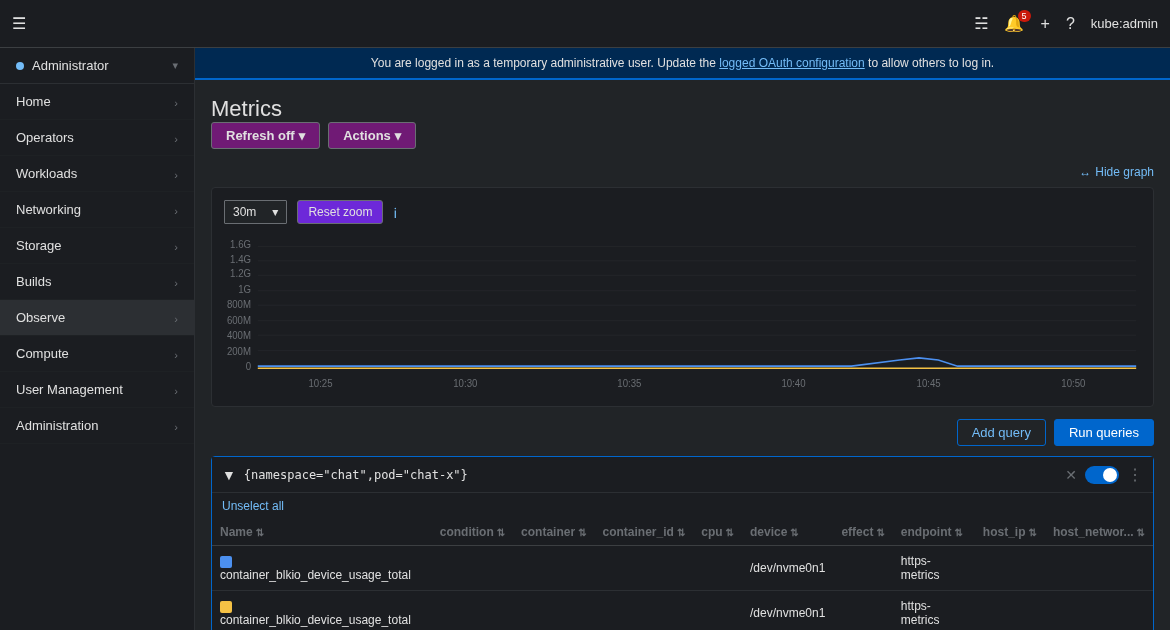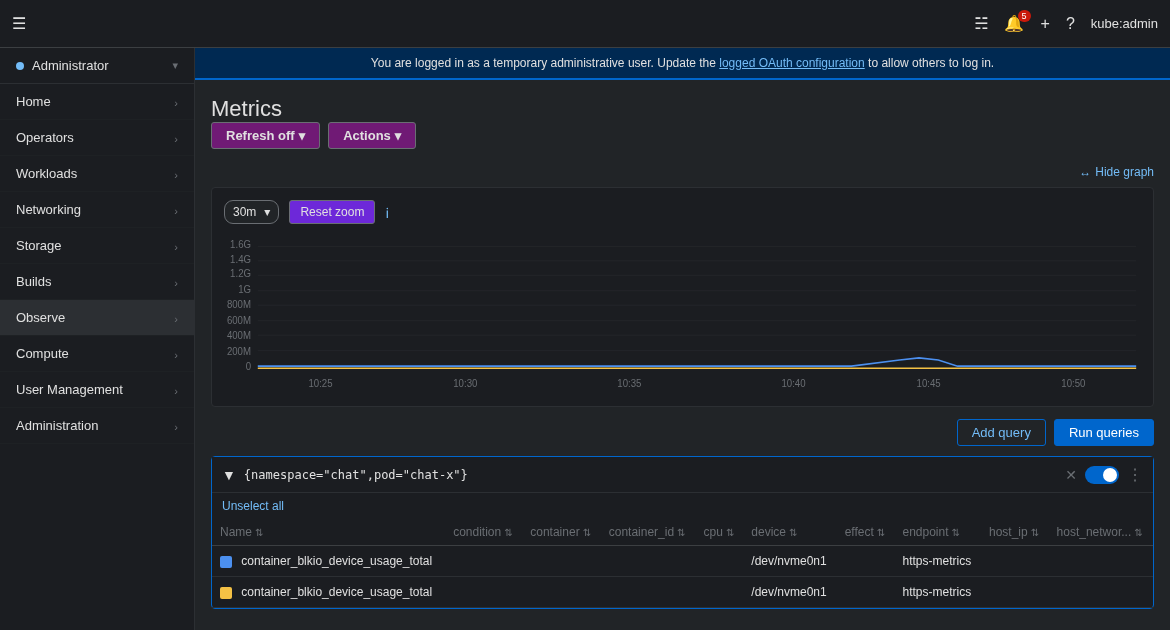--- a/index.html
+++ b/index.html
@@ -48,21 +48,21 @@
     .btn { padding: 5px 14px; border-radius: 3px; cursor: pointer; font-size: 13px; border: 1px solid; display: flex; align-items: center; gap: 4px; }
     .btn-default { background: #701a75; border-color: #6a6e73; color: #e0e0e0; font-weight: bold; }
 
     
     .hide-graph-row { display: flex; justify-content: flex-end; margin-bottom: 8px; }
     .hide-graph-btn { color: #73bcf7; font-size: 12px; cursor: pointer; display: flex; align-items: center; gap: 4px; }
 
     
     .graph-section { background: #1b1d21; border: 1px solid #2c2f33; border-radius: 4px; padding: 12px; margin-bottom: 12px; }
     .graph-toolbar { display: flex; align-items: center; gap: 10px; margin-bottom: 10px; }
-    .time-select { background: #212427; border: 1px solid #6a6e73; color: #e0e0e0; padding: 4px 8px; border-radius: 9px; font-size: 12px; cursor: pointer; display: flex; align-items: flex-start; gap: 8px; }
+    .time-select { background: #212427; border: 1px solid #6a6e73; color: #e0e0e0; padding: 4px 8px; border-radius: 1px; font-size: 12px; cursor: pointer; display: flex; align-items: flex-start; gap: 16px; }
     .reset-zoom-btn { background: #6d28d9; border: 1px solid #6a6e73; color: #e0e0e0; padding: 4px 10px; border-radius: 3px; font-size: 12px; cursor: pointer; }
     .info-msg { display: flex; align-items: center; gap: 6px; color: #73bcf7; font-size: 12px; }
     .info-icon { color: #73bcf7; font-size: 14px; }
 
     
     .chart-area { position: relative; height: 160px; }
     .chart-svg { width: 100%; height: 100%; }
 
     
     .query-actions-row { display: flex; justify-content: flex-end; gap: 8px; margin-bottom: 10px; }
@@ -78,21 +78,21 @@
     .query-toggle { width: 34px; height: 18px; background: #06c; border-radius: 9px; position: relative; cursor: pointer; }
     .query-toggle-circle { width: 14px; height: 14px; background: #fff; border-radius: 50%; position: absolute; top: 2px; right: 2px; }
     .query-menu { color: #6a6e73; cursor: pointer; font-size: 16px; }
 
     
     .unselect-all { color: #73bcf7; font-size: 12px; cursor: pointer; padding: 6px 10px; }
     .table-wrap { overflow-x: auto; }
     table { width: 100%; border-collapse: collapse; font-size: 12px; }
     th { color: #6a6e73; text-align: left; padding: 6px 8px; border-bottom: 1px solid #3c3f42; white-space: nowrap; font-weight: 400; }
     td { padding: 8px 8px; border-bottom: 1px solid #2c2f33; color: #e0e0e0; vertical-align: middle; }
-    .col-sort { display: inline-flex; align-items: center; gap: 3px; cursor: pointer; }
+    .col-sort { display: inline-flex; align-items: center; gap: 3px; cursor: pointer; font-weight: bold; }
     .sort-icon { font-size: 10px; color: #6a6e73; }
     .color-swatch { width: 12px; height: 12px; display: inline-block; border-radius: 2px; }
     .swatch-blue { background: #4c90f0; }
     .swatch-yellow { background: #f4c145; }
   </style>
 </head>
 <body>
 
 <div class="topbar">
   <div class="topbar-left">

